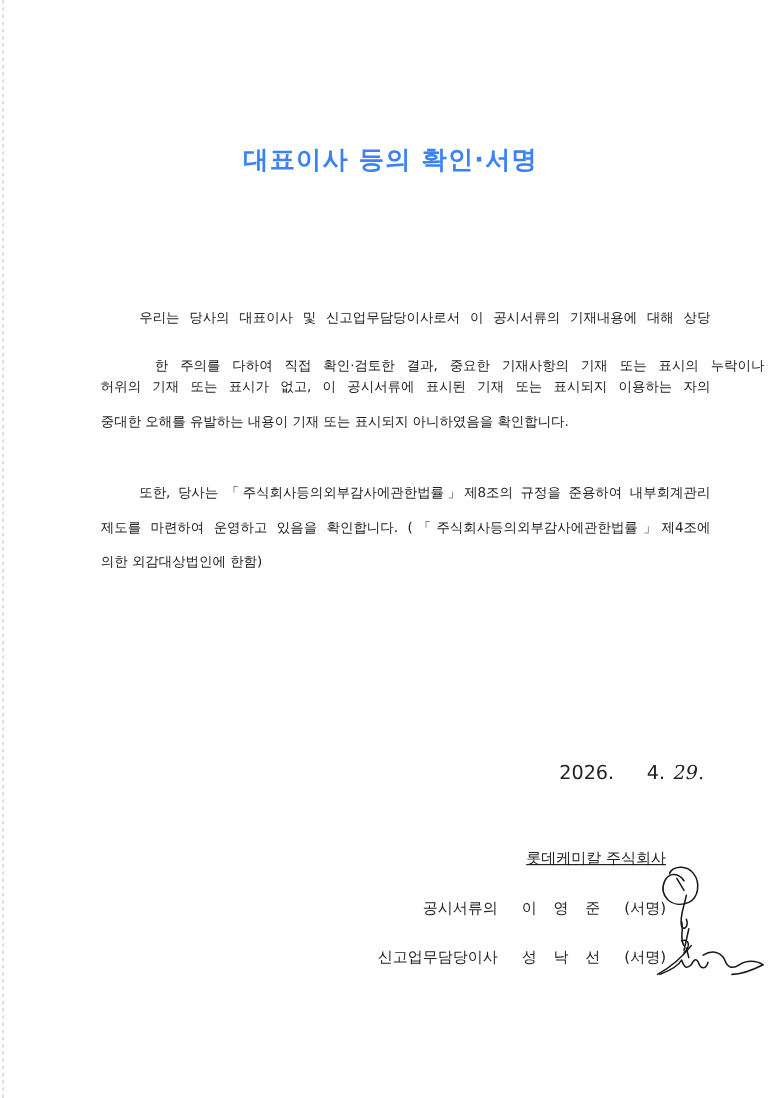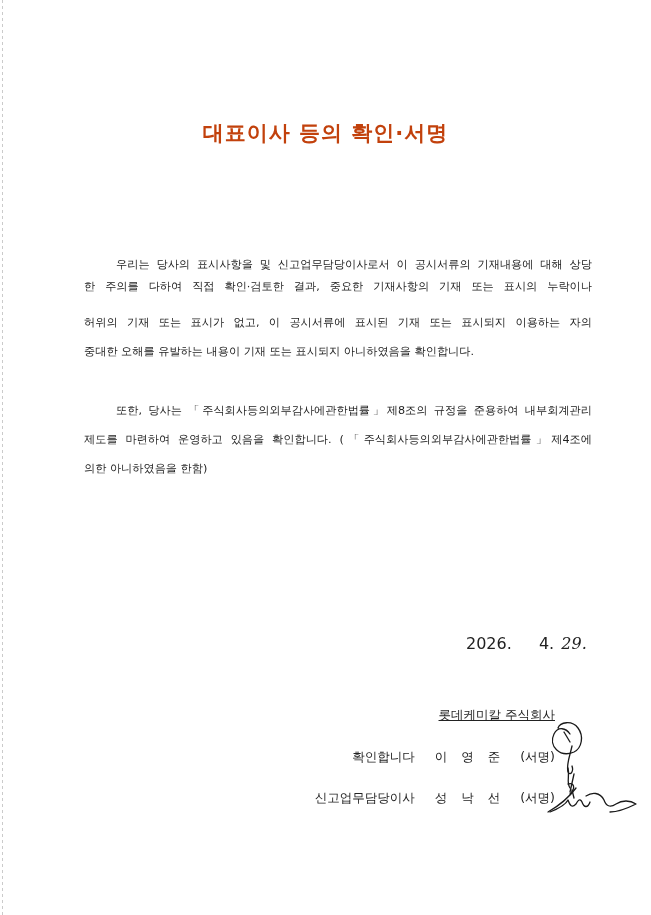--- a/index.html
+++ b/index.html
@@ -26,21 +26,21 @@
     }
     .title {
       position: absolute;
       left: 0;
       width: 651px;
       top: 119px;
       text-align: center;
       font-size: 21px;
       font-weight: bold;
       letter-spacing: 1px;
-      color: #c2410c;
+      color: #3b82f6;
     }
     .para {
       position: absolute;
       left: 84px;
       width: 508px;
       font-size: 11.2px;
       color: #222;
     }
     .para .line {
       position: absolute;
@@ -109,42 +109,42 @@
     }
   </style>
 </head>
 <body>
 
 <div class="scan-edge"></div>
 
 <div class="title">대표이사 등의 확인·서명</div>
 
 <div class="para p1">
-  <div class="line first" style="top:0px;">우리는 당사의 표시사항을 및 신고업무담당이사로서 이 공시서류의 기재내용에 대해 상당</div>
-  <div class="line" style="top:22px;">한 주의를 다하여 직접 확인·검토한 결과, 중요한 기재사항의 기재 또는 표시의 누락이나</div>
+  <div class="line first" style="top:0px;">우리는 당사의 대표이사 및 신고업무담당이사로서 이 공시서류의 기재내용에 대해 상당</div>
+  <div class="line" style="top:40px;margin-left:45px;">한 주의를 다하여 직접 확인·검토한 결과, 중요한 기재사항의 기재 또는 표시의 누락이나</div>
   <div class="line" style="top:58px;">허위의 기재 또는 표시가 없고, 이 공시서류에 표시된 기재 또는 표시되지 이용하는 자의</div>
   <div class="line last" style="top:87px;">중대한 오해를 유발하는 내용이 기재 또는 표시되지 아니하였음을 확인합니다.</div>
 </div>
 
 <div class="para p2">
   <div class="line first" style="top:0px;">또한, 당사는 「주식회사등의외부감사에관한법률」제8조의 규정을 준용하여 내부회계관리</div>
   <div class="line" style="top:29px;">제도를 마련하여 운영하고 있음을 확인합니다. (「주식회사등의외부감사에관한법률」제4조에</div>
-  <div class="line last" style="top:58px;">의한 아니하였음을 한함)</div>
+  <div class="line last" style="top:58px;">의한 외감대상법인에 한함)</div>
 </div>
 
 <div class="date">
   <span class="year">2026.</span>
   <span class="month">4.</span>
   <span class="day">29.</span>
 </div>
 
 <div class="company">롯데케미칼 주식회사</div>
 
 <div class="signer signer-1">
-  <span class="role">확인합니다</span>
+  <span class="role">공시서류의</span>
   <span class="name">이영준</span>
   <span class="mark">(서명)</span>
 </div>
 
 <div class="signer signer-2">
   <span class="role">신고업무담당이사</span>
   <span class="name">성낙선</span>
   <span class="mark">(서명)</span>
 </div>
 

